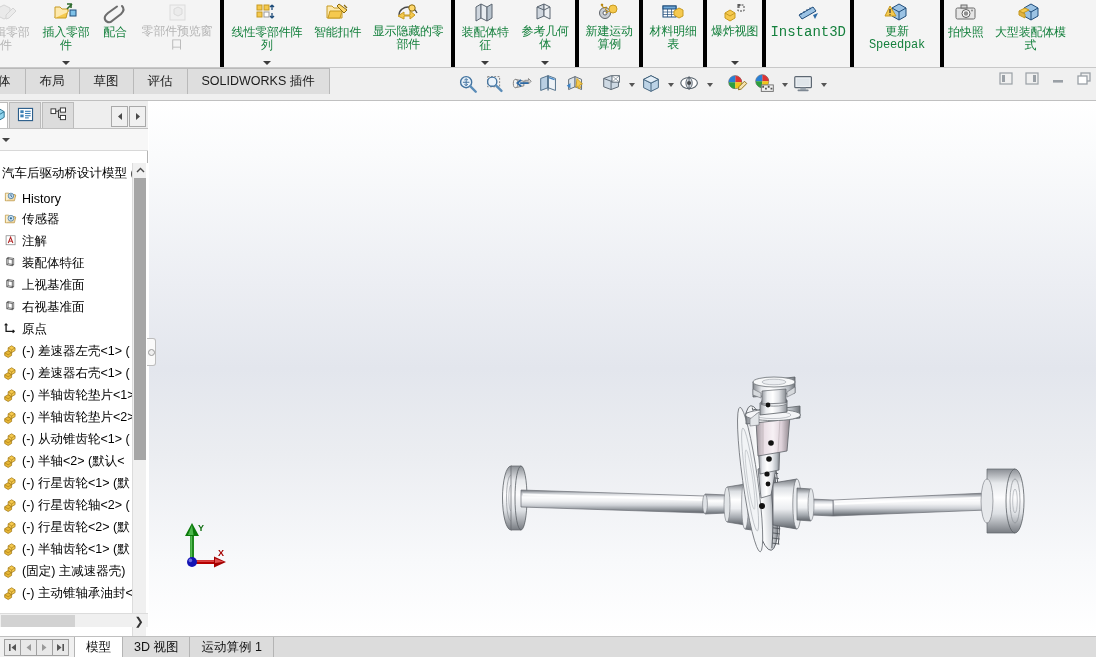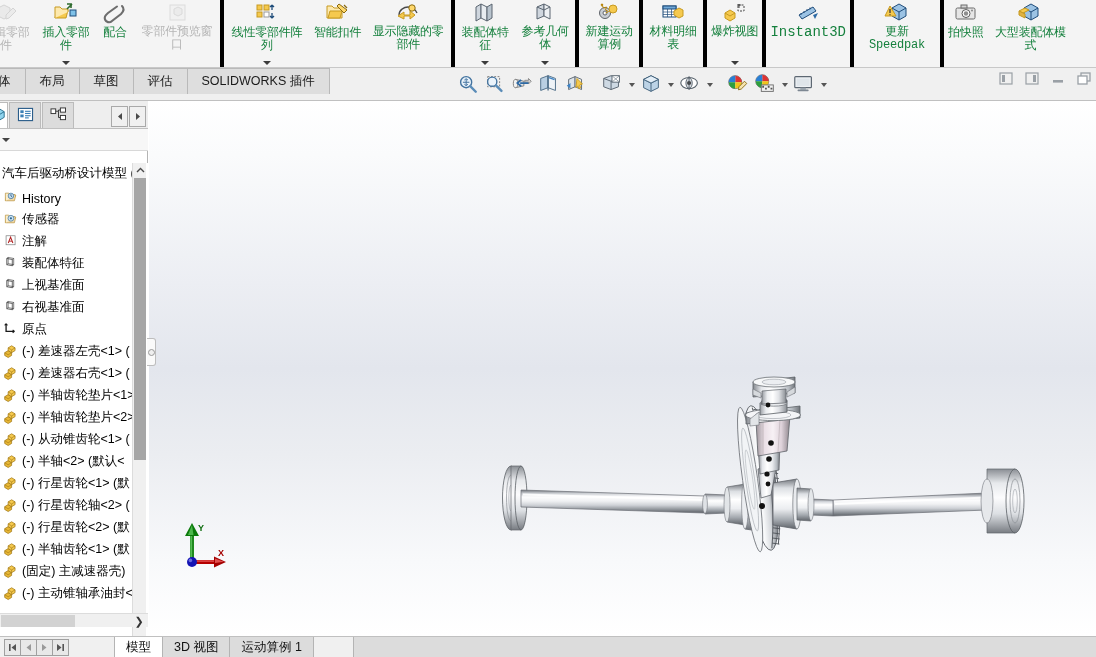--- a/index.html
+++ b/index.html
@@ -176,21 +176,21 @@
       #ffffff 0%, #fafbfc 10%, #eceef3 34%, #e3e6ed 50%,
       #ebedf1 66%, #f8f9fb 86%, #ffffff 100%);
     overflow: hidden;
   }
   .triad { position: absolute; left: 32px; bottom: 62px; width: 48px; height: 52px; }
 
   
   .bottombar {
     position: absolute; bottom: 0; left: 0; width: 1096px; height: 21px;
     background: #f0f0f0; border-top: 1px solid #c0c0c0;
-    display: flex; align-items: stretch; gap: 40px;
+    display: flex; align-items: stretch;
   }
   .navbtns { display: flex; align-items: center; padding-left: 4px; gap: 0; }
   .navbtn {
     width: 17px; height: 17px; background: #e8e8e8; border: 1px solid #a0a0a0;
     display:flex;align-items:center;justify-content:center; margin-right: -1px;
     cursor: default;
   }
   .btabs { display: flex; align-items: stretch; margin-left: 6px; }
   .btab {
     padding: 0 11px; height: 21px; line-height: 20px; font-size: 12.5px;

